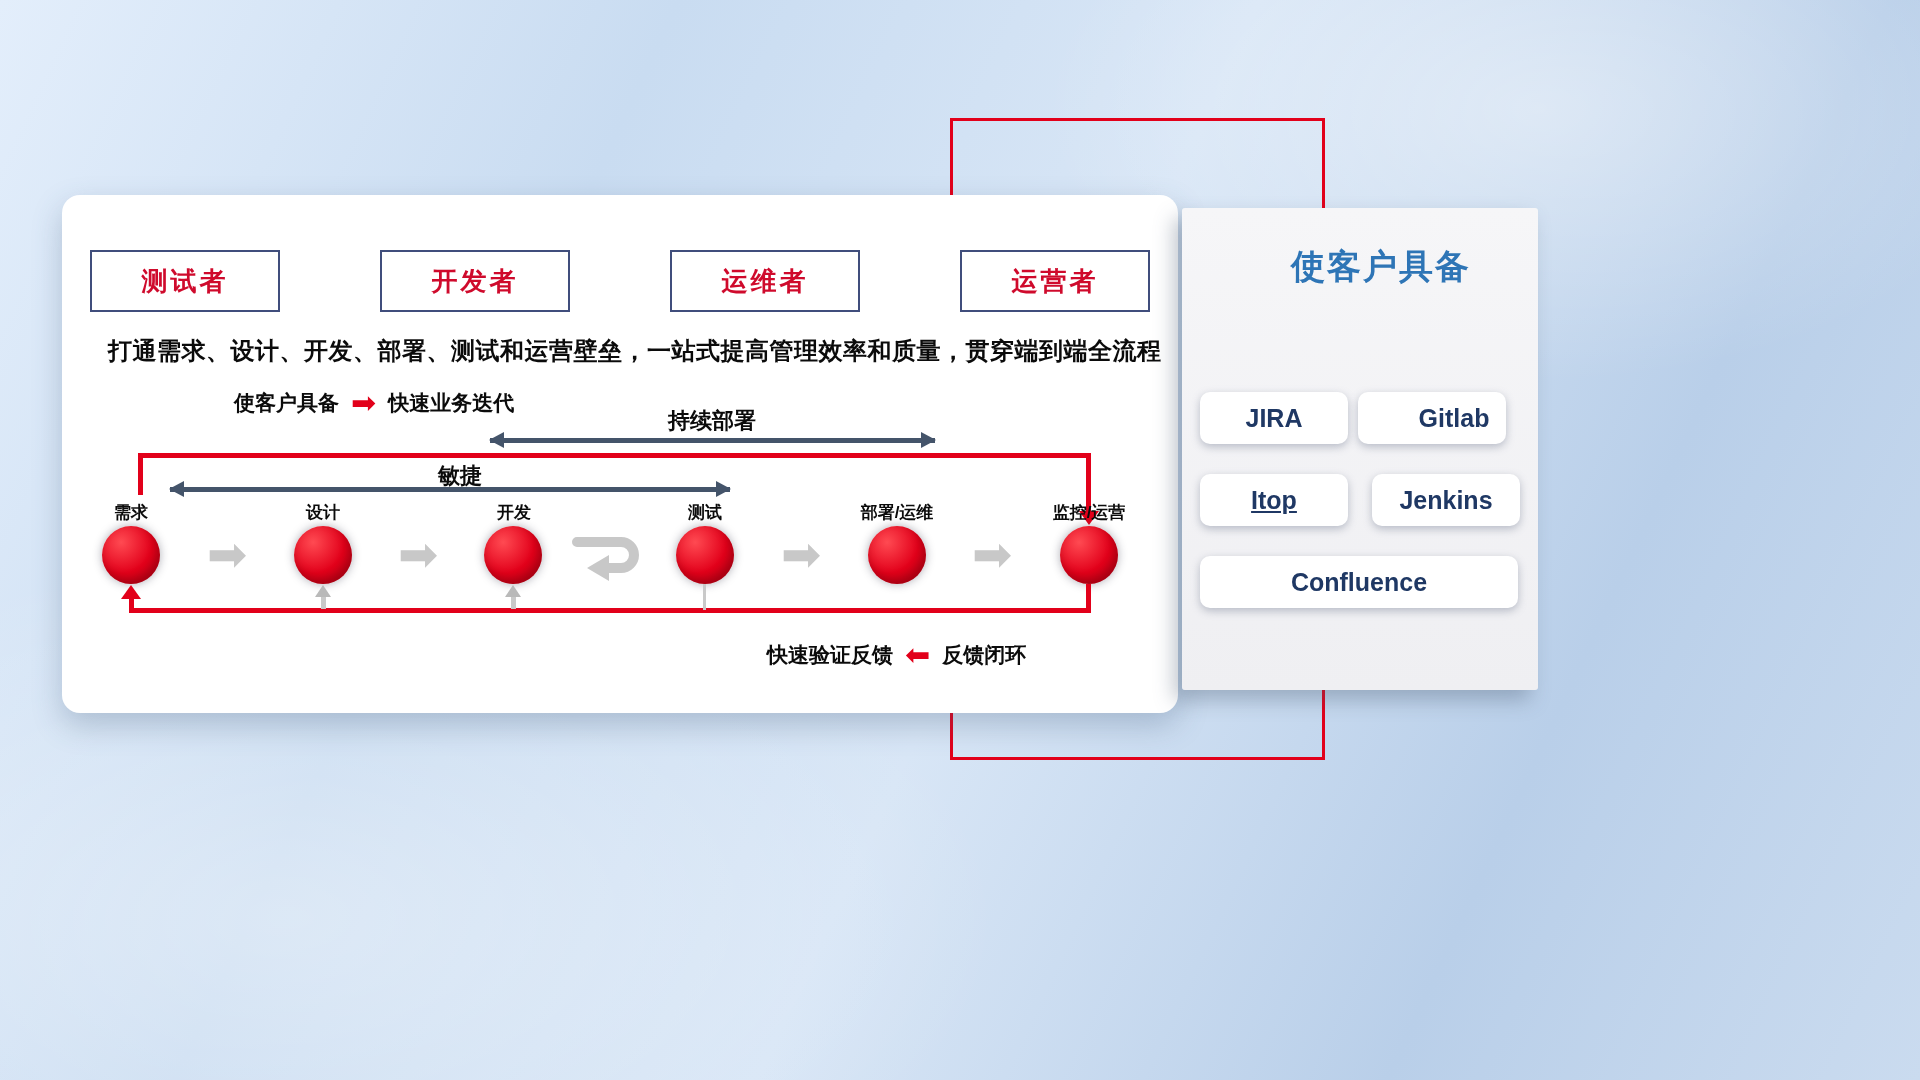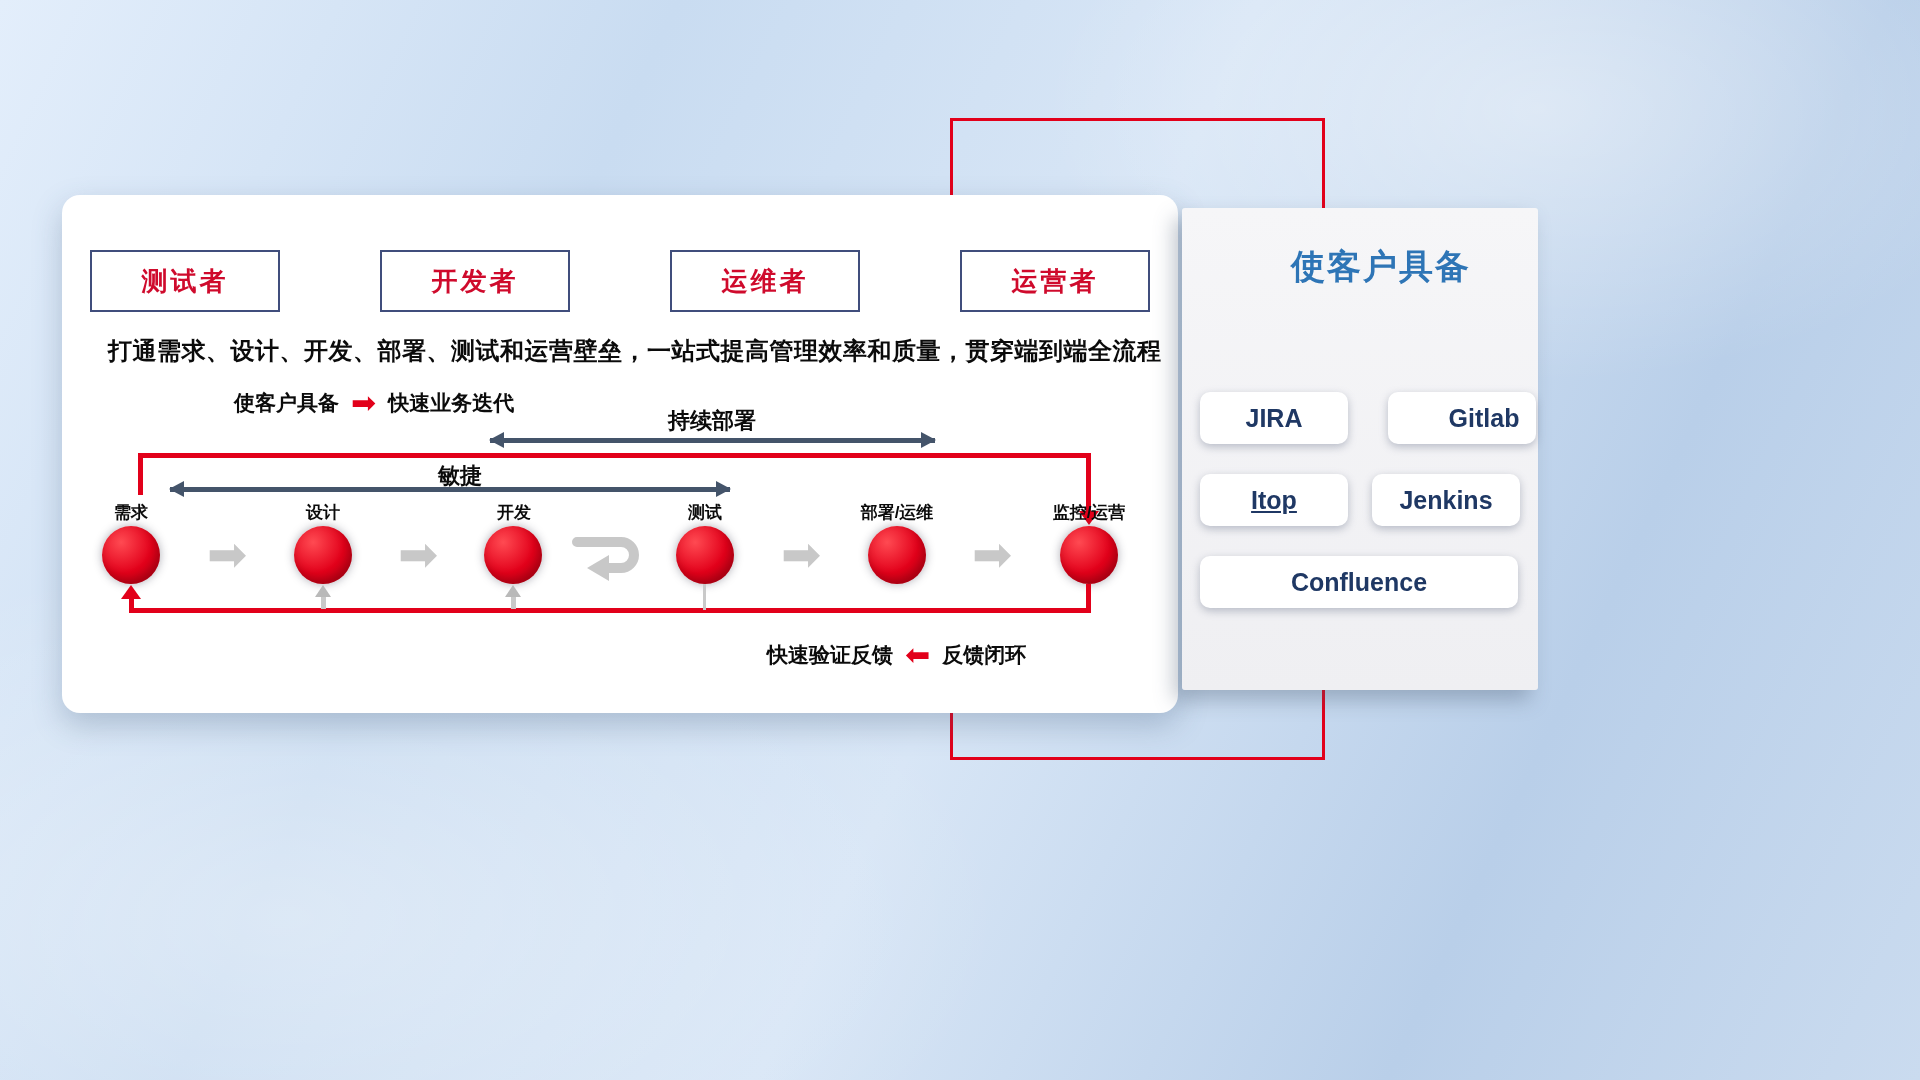--- a/index.html
+++ b/index.html
@@ -193,19 +193,19 @@
       <span>快速验证反馈</span>
       <span class="arrow-glyph flip">➡</span>
       <span>反馈闭环</span>
     </div>
 
   </div>
 
   <div class="panel">
     <div class="panel-title l1">使客户具备</div>
     <div class="tool" style="left:18px;top:184px;">JIRA</div>
-    <div class="tool" style="left:206px;top:184px;padding-left:44px;">Gitlab</div>
+    <div class="tool" style="left:176px;top:184px;padding-left:44px;">Gitlab</div>
     <div class="tool" style="left:18px;top:266px;text-decoration:underline;">Itop</div>
     <div class="tool" style="left:190px;top:266px;">Jenkins</div>
     <div class="tool wide" style="left:18px;top:348px;">Confluence</div>
   </div>
 
 </div>
 
 </body></html>

